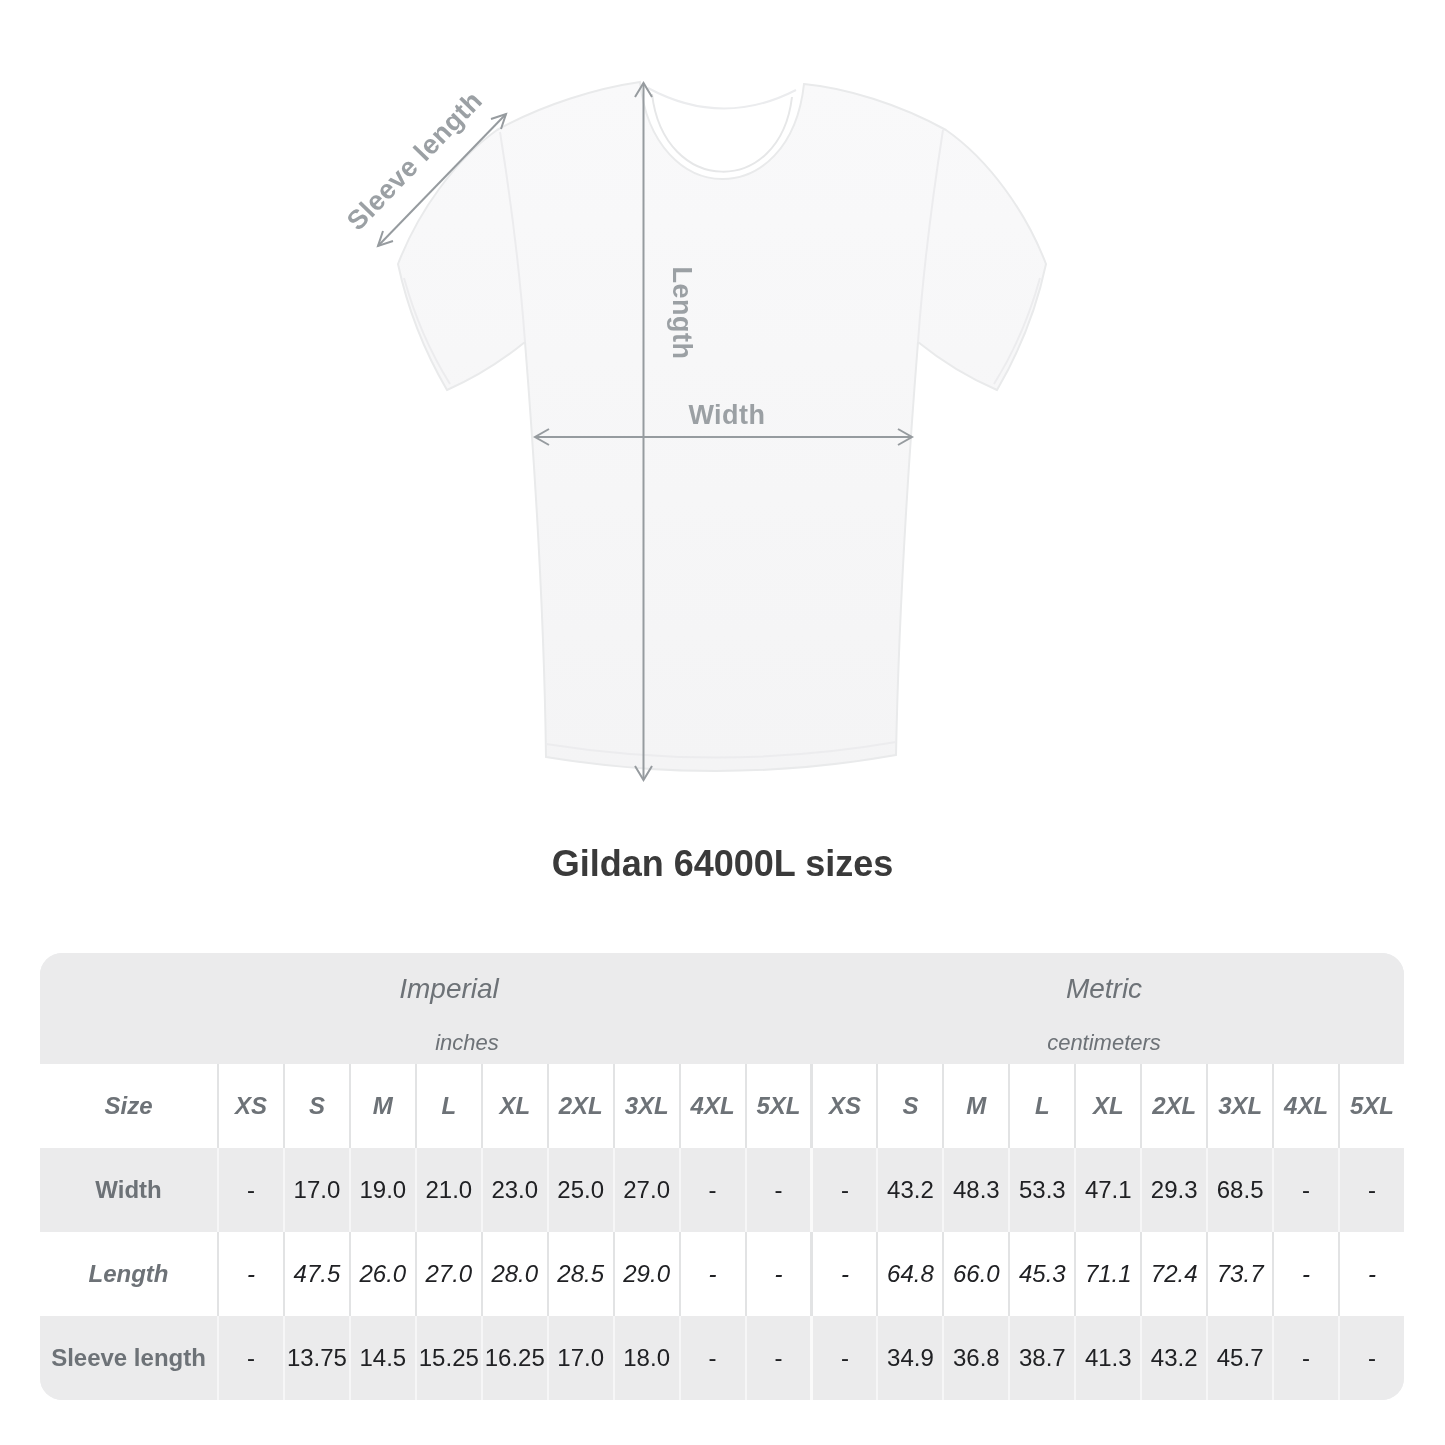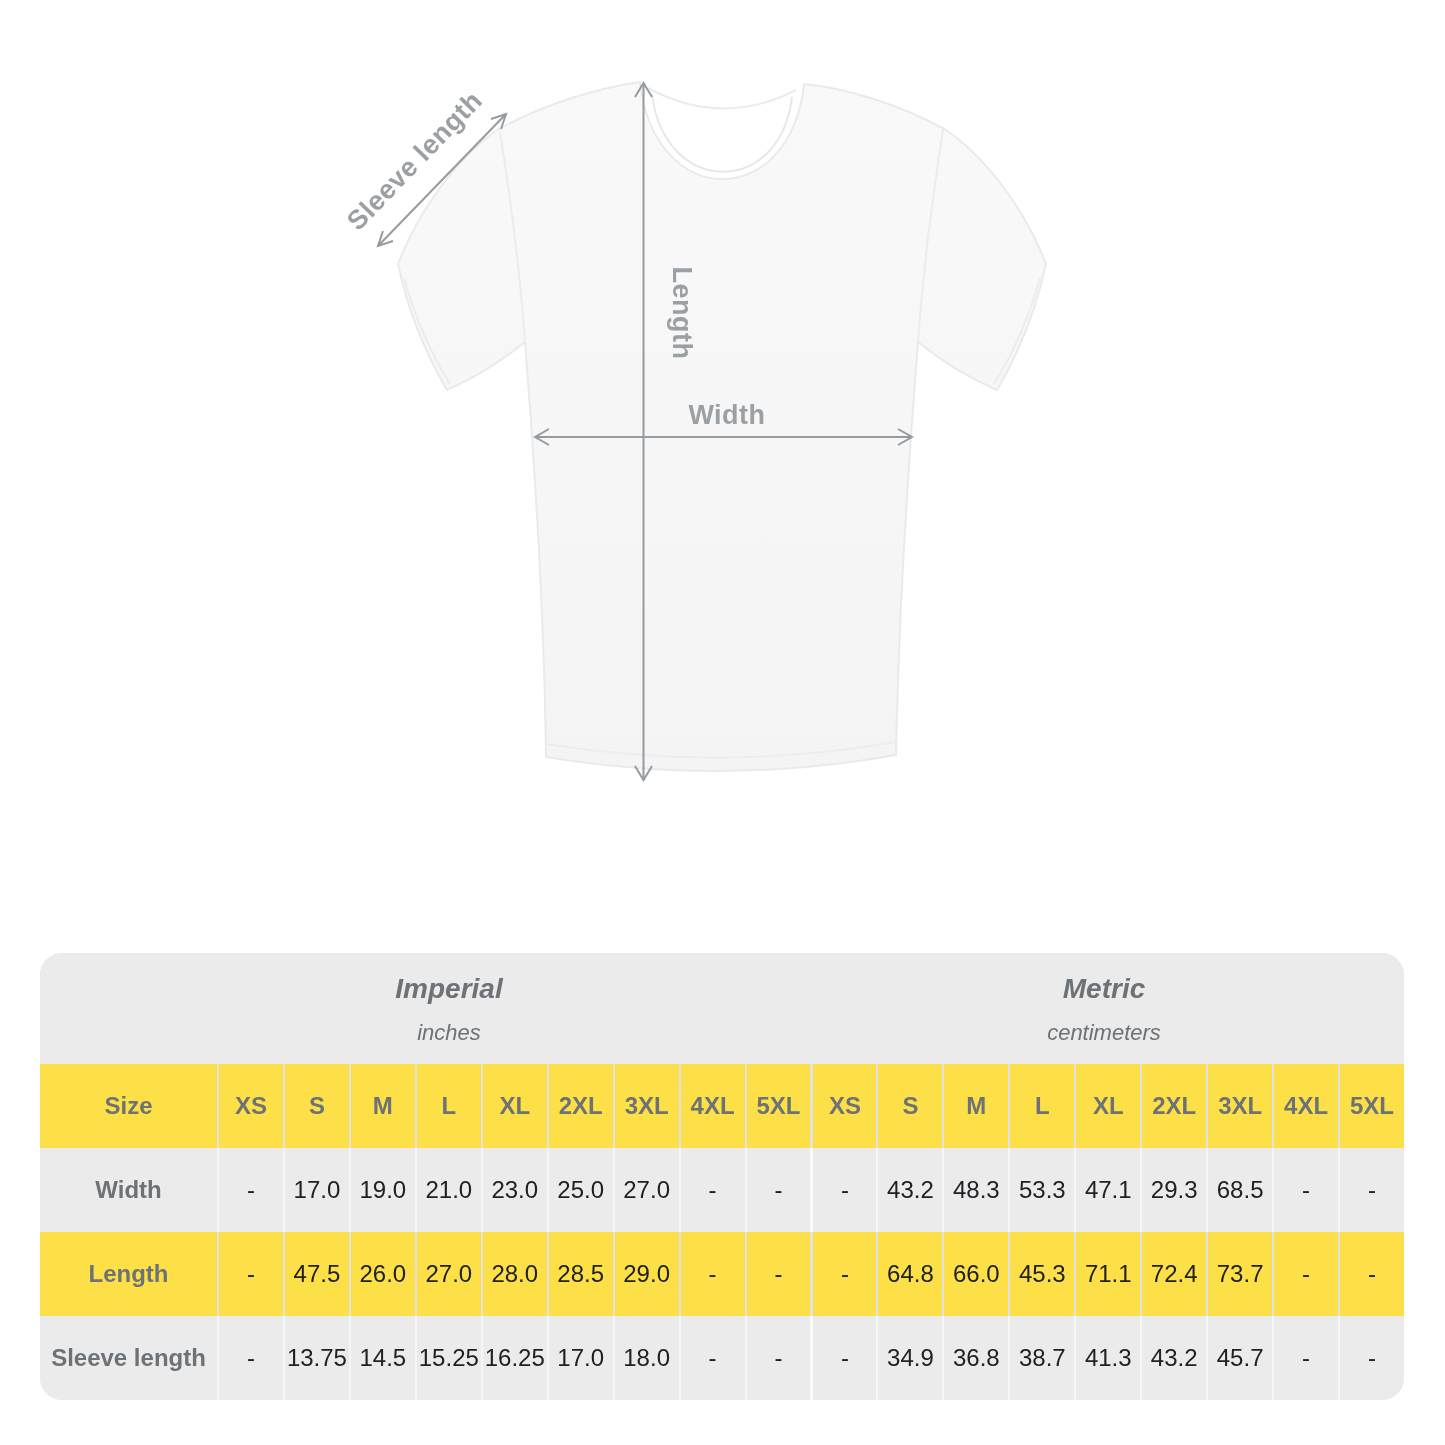--- a/index.html
+++ b/index.html
@@ -22,24 +22,24 @@
   }
   .size-table{
     position:absolute;left:40px;top:953px;width:1364px;
     border-radius:22px;overflow:hidden;background:#ebebec;
   }
   .units-band{position:relative;height:111px;background:#ebebec;}
   .unit-group{
     position:absolute;top:20px;transform:translateX(-50%);
     text-align:center;color:#6d7277;
   }
-  .unit-group .name{font-size:28px;font-weight:bold;font-style:italic;}
-  .unit-group .sub{font-size:22px;font-style:italic;margin-top:15px;}
+  .unit-group .name{font-size:28px;font-weight:normal;font-style:italic;}
+  .unit-group .sub{font-size:22px;font-style:italic;margin-top:25px;text-align:right;}
   .t-row{display:grid;grid-template-columns:177px repeat(18,1fr);height:84px;}
-  .t-row.white{background:#fde047;--sep:#e2e3e4;--msep:#e2e3e4;}
+  .t-row.white{background:#ffffff;font-style:italic;--sep:#e2e3e4;--msep:#e2e3e4;}
   .t-row.gray{background:#ebebec;--sep:#f6f6f7;--msep:#fafafa;}
   .cell{
     display:flex;align-items:center;justify-content:center;
     border-left:2px solid var(--sep);font-size:24px;color:#202124;
     overflow:hidden;white-space:nowrap;
   }
   .cell.metric-first{border-left:3px solid var(--msep);}
   .cell.rowlabel{border-left:none;font-weight:bold;color:#6d7277;}
   .cell.headcell{font-weight:bold;color:#6d7277;}
 </style>
@@ -93,20 +93,21 @@
         <path d="M501 129 L506 114 L491 119"></path>
         <path d="M393 241 L378 246 L383 231"></path>
       </g>
     </g>
 
     <text x="421" y="167" text-anchor="middle" transform="rotate(-46 421 167)">Sleeve length</text>
     <text x="673" y="313" text-anchor="middle" transform="rotate(90 673 313)">Length</text>
     <text x="727" y="424" text-anchor="middle">Width</text>
   </svg>
 
+  <div class="title">Gildan 64000L sizes</div>
 
   <div class="size-table">
     <div class="units-band">
       <div class="unit-group" style="left:409px">
         <div class="name">Imperial</div>
         <div class="sub">inches</div>
       </div>
       <div class="unit-group" style="left:1064px">
         <div class="name">Metric</div>
         <div class="sub">centimeters</div>

